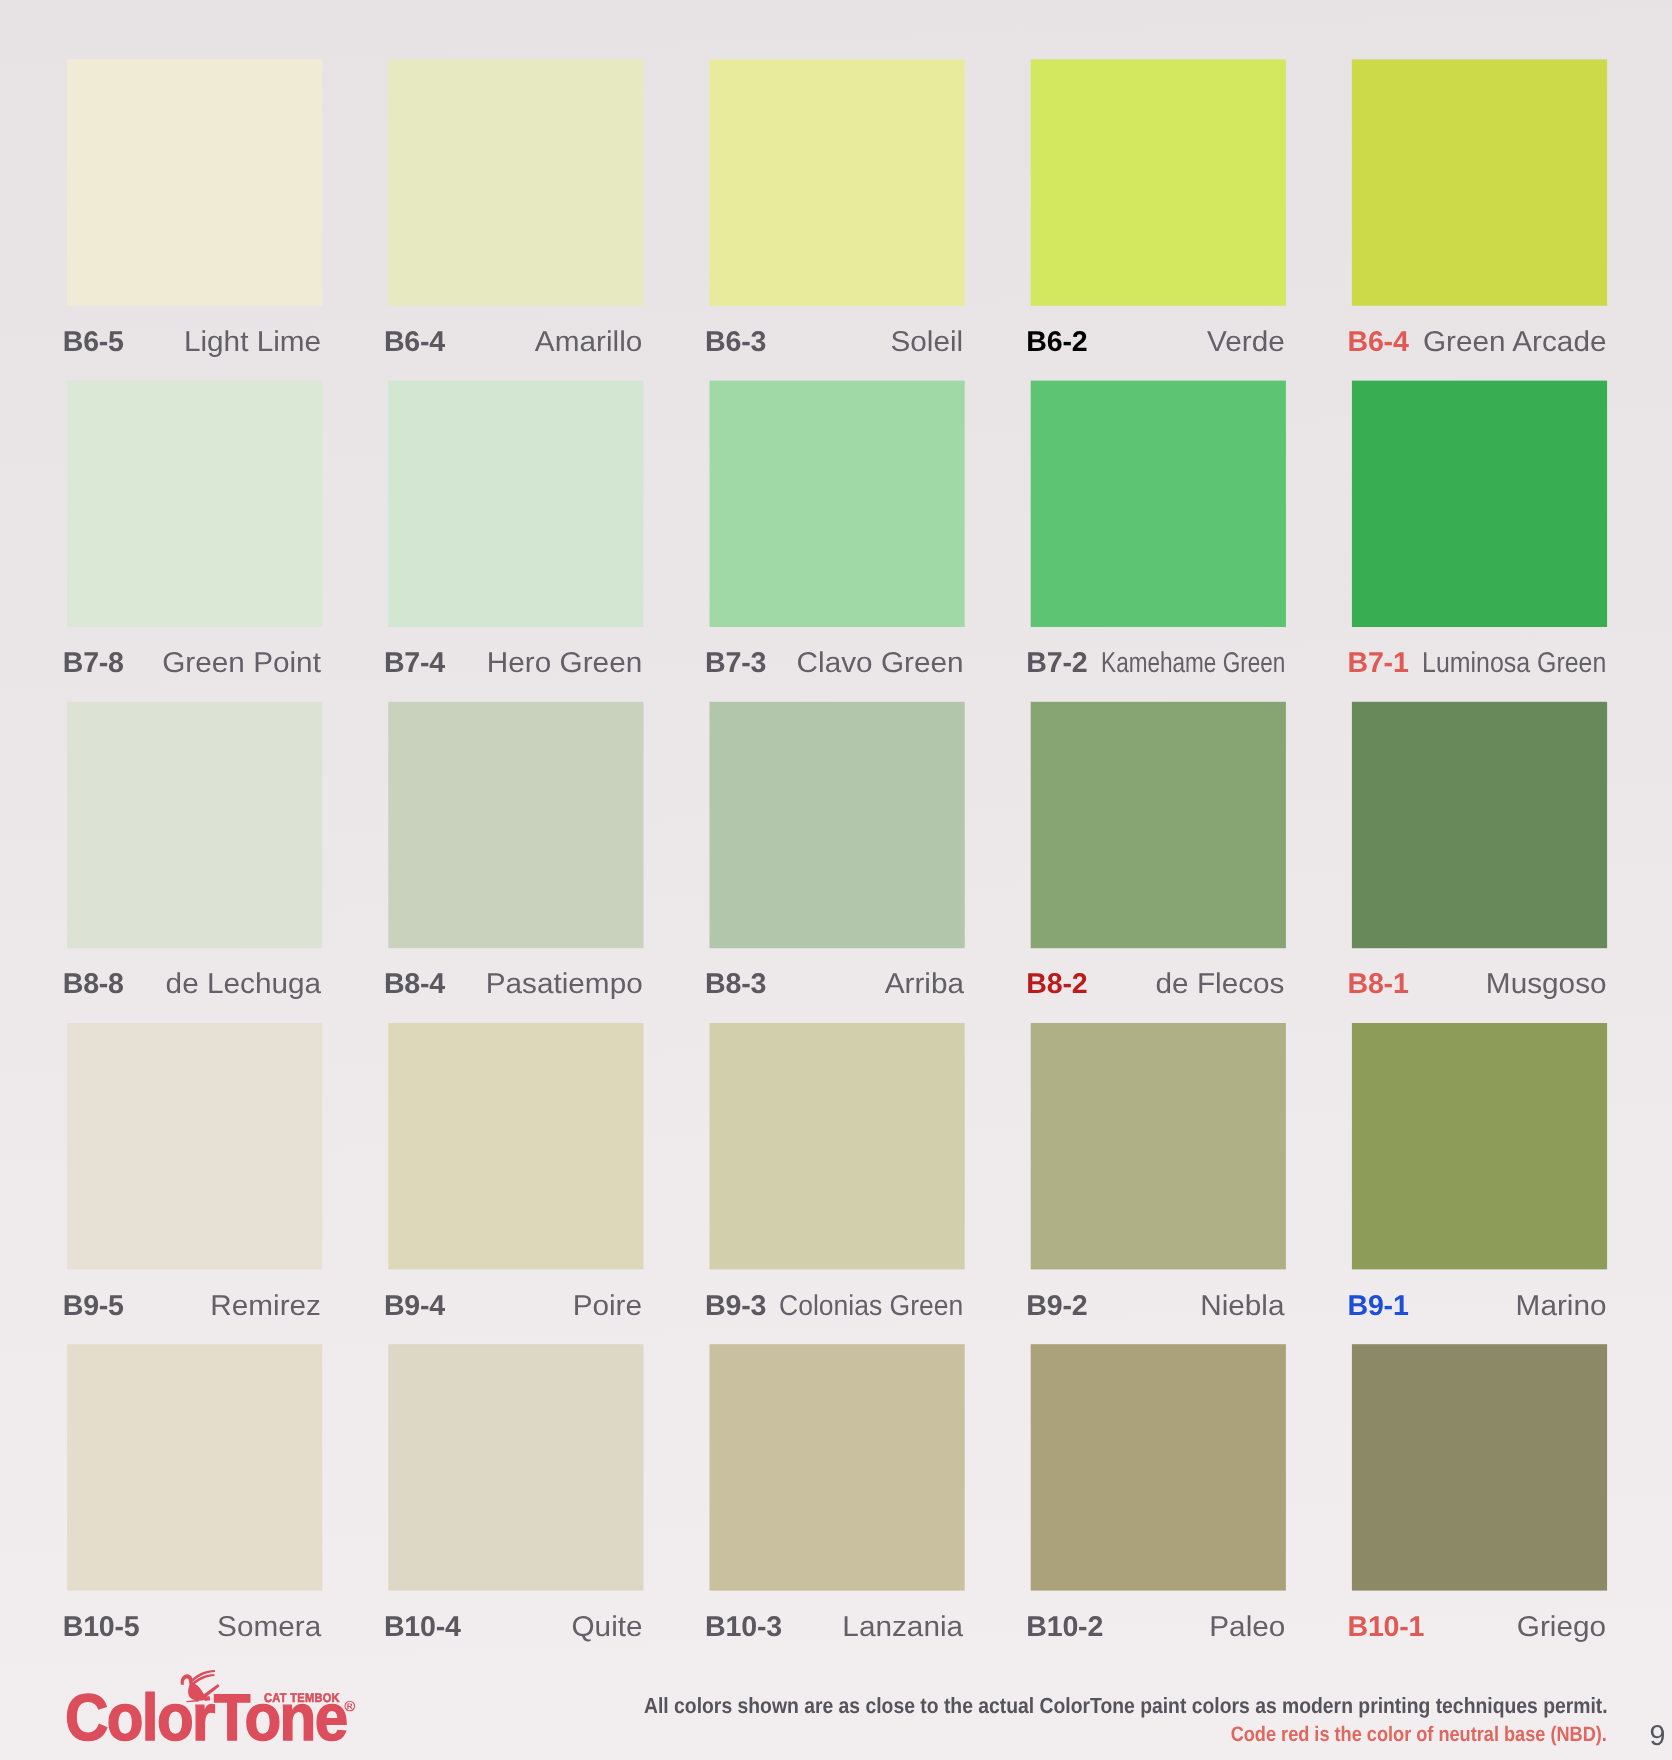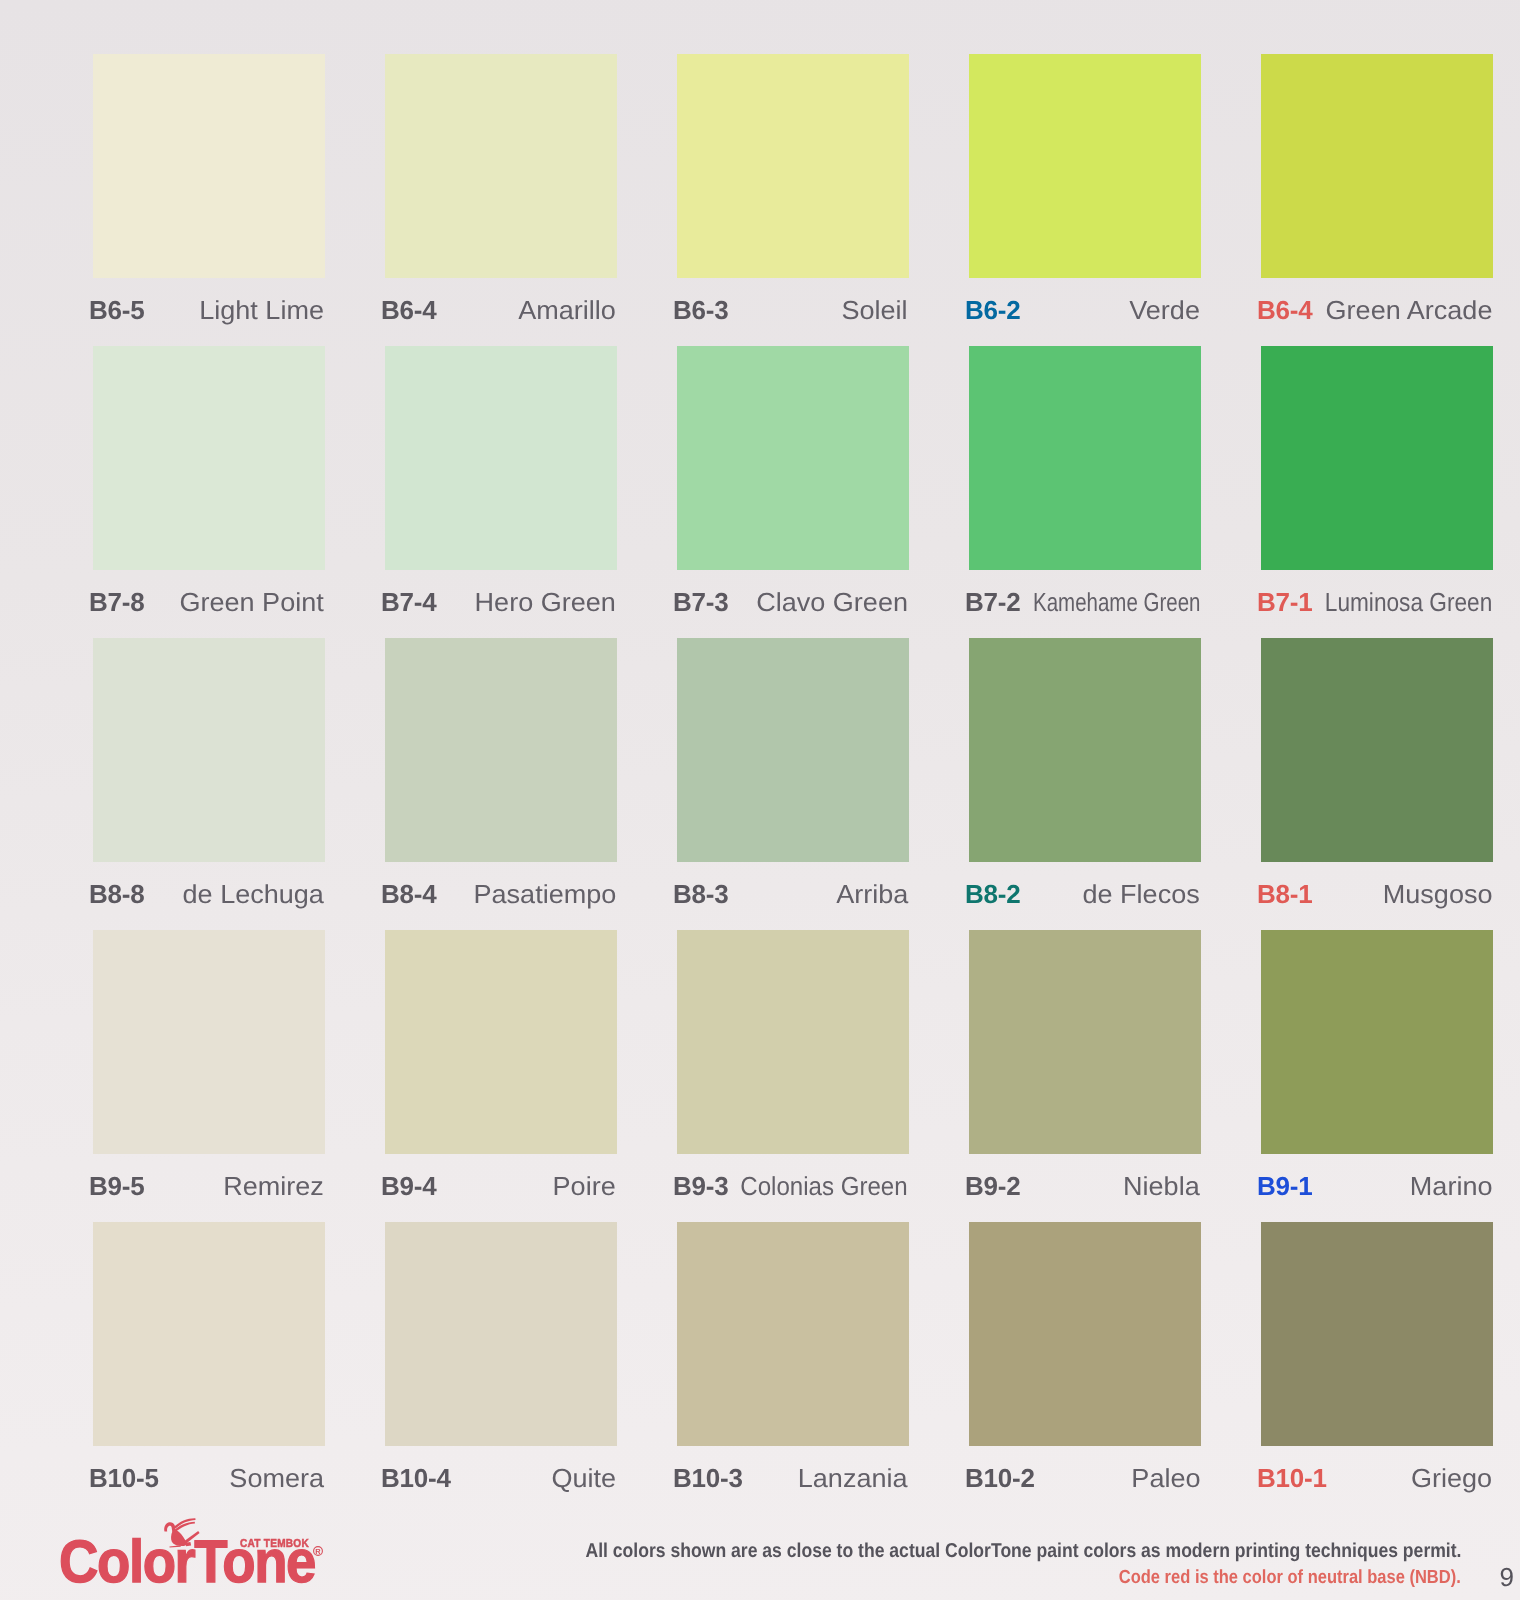--- a/index.html
+++ b/index.html
@@ -7,21 +7,21 @@
   body{width:1520px;height:1600px;overflow:hidden;background:#e8e4e6;
        font-family:"Liberation Sans",sans-serif;position:relative;
        -webkit-font-smoothing:antialiased;text-rendering:geometricPrecision;}
   .sheet,.cell,.labelrow,.footer{-webkit-font-smoothing:antialiased;}
   .code,.cname,.disclaimer,.note,.pageno,.logo-brand,.logo-tagline{
     -webkit-font-smoothing:antialiased;transform:translateZ(0);}
   .paper{position:absolute;left:0;top:0;width:1520px;height:1600px;
          background:linear-gradient(178deg,#e7e3e5 0%,#eae6e7 35%,#eeeaeb 62%,
                     #f1edee 88%,#f2eeef 100%);}
   .sheet{position:absolute;left:0;top:0;width:1520px;height:1600px;}
-  .cell{position:absolute;width:276px;height:278px;margin-left:32px;}
+  .cell{position:absolute;width:276px;height:278px;}
   .chip{position:absolute;left:0;top:0;width:232px;height:224px;}
   .labelrow{position:absolute;left:0;top:229px;width:232px;height:54px;}
   .code{position:absolute;left:-4px;top:0;font-weight:bold;font-size:26px;
         letter-spacing:-0.2px;line-height:54px;color:#5b585f;}
   .cname{position:absolute;right:1px;top:0;font-size:26px;color:#636068;
          line-height:54px;white-space:nowrap;transform-origin:100% 50%;}
 
   .footer{position:absolute;left:0;top:1496px;width:1520px;height:104px;}
   .logo{position:absolute;left:0;top:0;width:340px;height:104px;}
   .logo-brand{position:absolute;left:59px;top:35px;font-size:60px;font-weight:bold;
@@ -65,21 +65,21 @@
   <div class="cell" style="left:645.0px;top:54.0px;">
     <div class="chip" style="background: rgb(232, 235, 155);"></div>
     <div class="labelrow">
       <span class="code" style="color: rgb(91, 88, 95);">B6-3</span>
       <span class="cname" style="transform: translateZ(0px) scaleX(1.04);">Soleil</span>
     </div>
   </div>
   <div class="cell" style="left:937.0px;top:54.0px;">
     <div class="chip" style="background: rgb(211, 232, 94);"></div>
     <div class="labelrow">
-      <span class="code" style="color: #0369a1;">B6-2</span>
+      <span class="code" style="color: #000000;">B6-2</span>
       <span class="cname" style="transform: translateZ(0px) scaleX(1.04);">Verde</span>
     </div>
   </div>
   <div class="cell" style="left:1229.0px;top:54.0px;">
     <div class="chip" style="background: rgb(204, 218, 74);"></div>
     <div class="labelrow">
       <span class="code" style="color: rgb(224, 90, 85);">B6-4</span>
       <span class="cname" style="transform: translateZ(0px) scaleX(1.04);">Green Arcade</span>
     </div>
   </div>
@@ -135,21 +135,21 @@
   <div class="cell" style="left:645.0px;top:638.0px;">
     <div class="chip" style="background: rgb(177, 198, 171);"></div>
     <div class="labelrow">
       <span class="code" style="color: rgb(91, 88, 95);">B8-3</span>
       <span class="cname" style="transform: translateZ(0px) scaleX(1.04);">Arriba</span>
     </div>
   </div>
   <div class="cell" style="left:937.0px;top:638.0px;">
     <div class="chip" style="background: rgb(134, 165, 114);"></div>
     <div class="labelrow">
-      <span class="code" style="color: #0f766e;">B8-2</span>
+      <span class="code" style="color: #b91c1c;">B8-2</span>
       <span class="cname" style="transform: translateZ(0px) scaleX(1.04);">de Flecos</span>
     </div>
   </div>
   <div class="cell" style="left:1229.0px;top:638.0px;">
     <div class="chip" style="background: rgb(104, 137, 89);"></div>
     <div class="labelrow">
       <span class="code" style="color: rgb(224, 90, 85);">B8-1</span>
       <span class="cname" style="transform: translateZ(0px) scaleX(1.04);">Musgoso</span>
     </div>
   </div>

